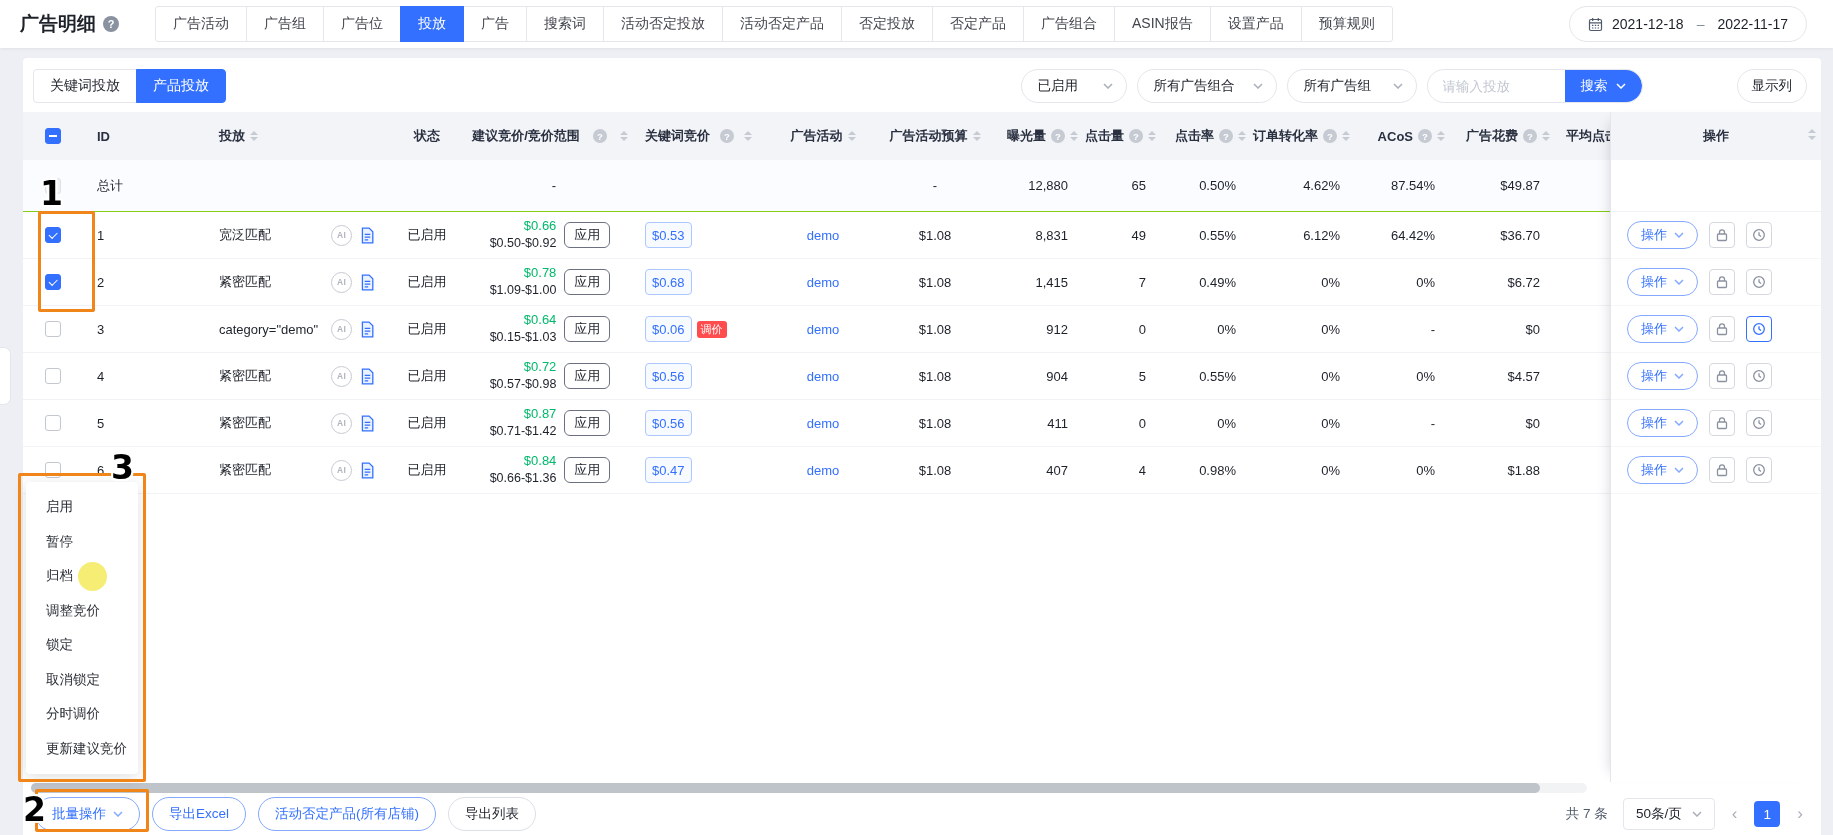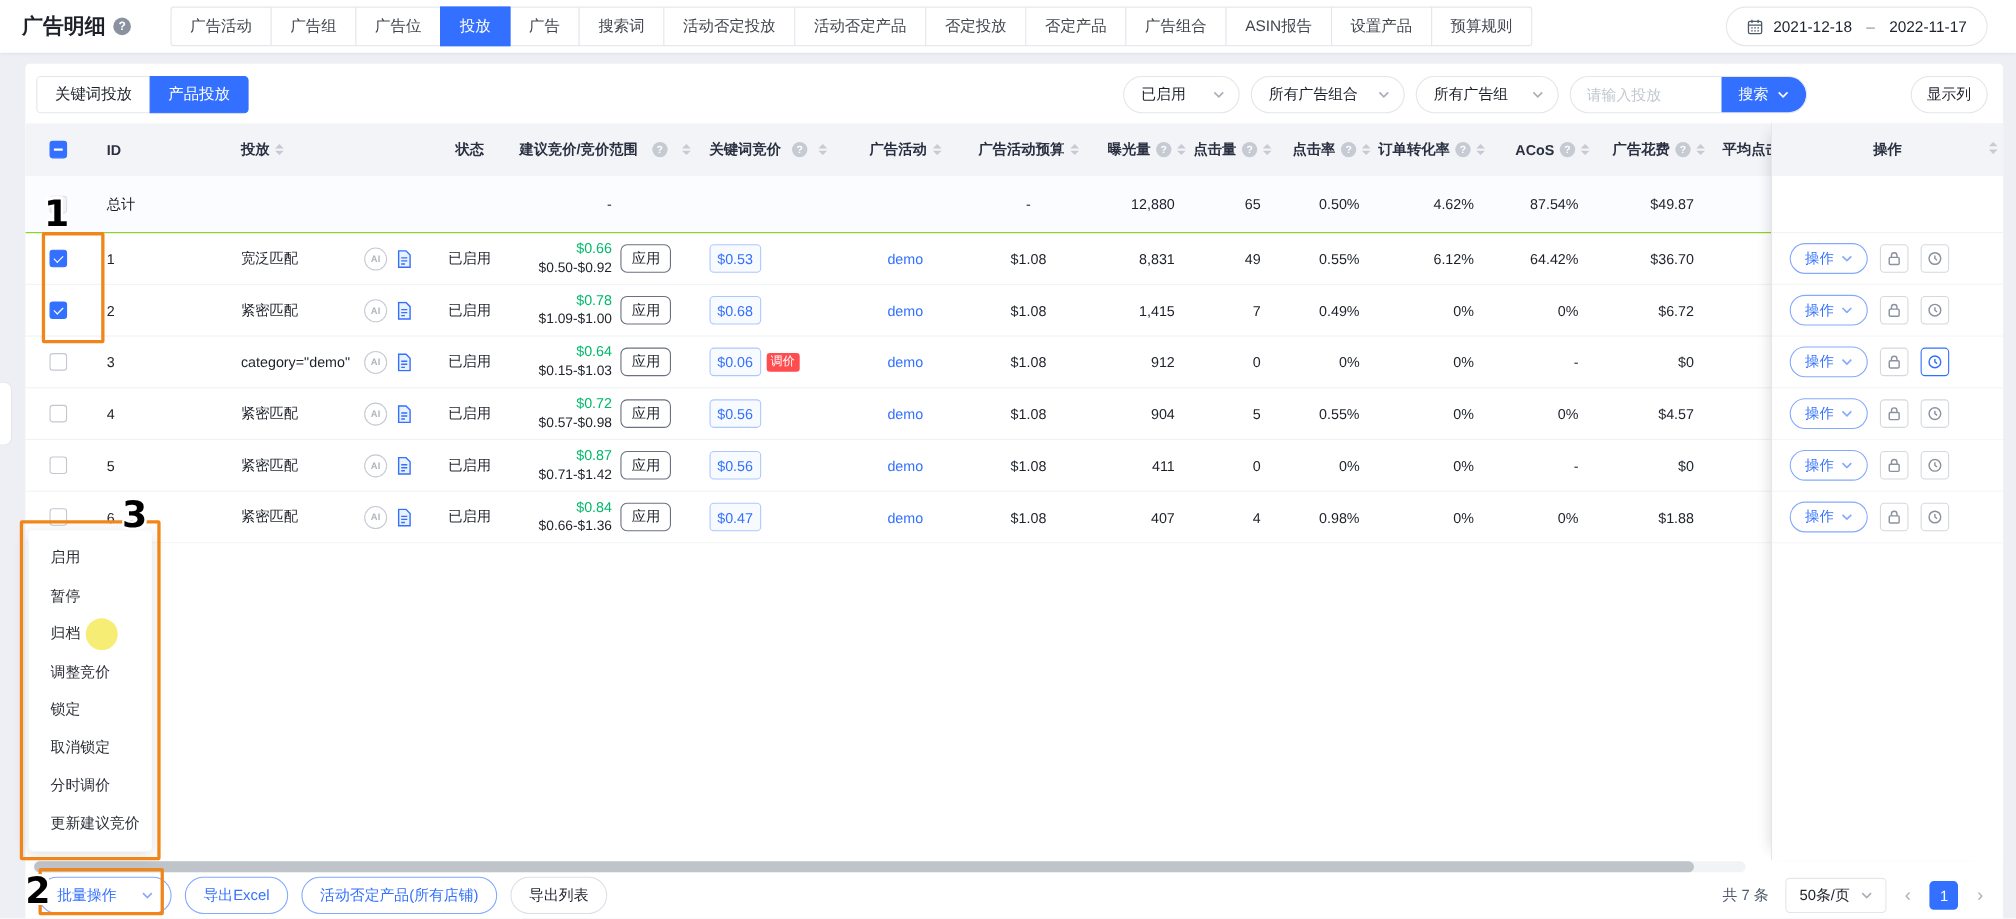--- a/index.html
+++ b/index.html
@@ -83,21 +83,21 @@
   .fspacer{height:52px;border-bottom:1px solid #f0f2f5}
   .arow{height:47px;display:flex;align-items:center;padding-left:16px;gap:11px;border-bottom:1px solid #f5f6f8}
   .oppill{height:28px;border:1px solid #84a9ff;color:#3370ff;background:#fff;border-radius:14px;display:inline-flex;align-items:center;gap:7px;padding:0 13px;font-size:13px;cursor:pointer;font-family:inherit}
   .oppill .chev{color:#84a9ff}
   .ibox{width:26px;height:26px;border:1px solid #d5d8de;border-radius:4px;display:inline-flex;align-items:center;justify-content:center;color:#8a919f;background:#fff;cursor:pointer}
   .ibox.on{border-color:#3370ff;color:#3370ff}
   
   .hscroll{position:absolute;left:8px;top:725px;width:calc(100% - 242px);height:10px;background:#f2f3f5;border-radius:5px}
   .hthumb{position:absolute;left:0;top:0;height:10px;width:97%;background:#bfc3ca;border-radius:5px;cursor:pointer}
   .footer{position:absolute;left:12px;right:16px;top:738px;height:36px;display:flex;align-items:center}
-  .fbtn{height:34px;border-radius:17px;border:1px solid #84a9ff;color:#3370ff;background:#fff;padding:0 16px;display:inline-flex;align-items:center;gap:23px;font-size:13.5px;margin-right:12px;cursor:pointer;font-family:inherit}
+  .fbtn{height:34px;border-radius:17px;border:1px solid #84a9ff;color:#3370ff;background:#fff;padding:0 16px;display:inline-flex;align-items:center;gap:7px;font-size:13.5px;margin-right:12px;cursor:pointer;font-family:inherit}
   .fbtn.gray{border-color:#dcdfe6;color:#1d2129}
   .fright{margin-left:auto;display:flex;align-items:center;gap:15px;font-size:13.5px;color:#4e5969}
   .psize{height:32px;border:1px solid #e5e6eb;border-radius:4px;display:flex;align-items:center;gap:10px;padding:0 12px;color:#1d2129;cursor:pointer}
   .pnav{color:#a9aeb8;font-size:17px;cursor:pointer;padding:0 2px}
   .pcur{width:26px;height:26px;background:#3370ff;color:#fff;border-radius:4px;display:flex;align-items:center;justify-content:center;font-size:13.5px;cursor:pointer}
   
   .cmenu{position:absolute;left:26px;top:482px;width:112px;height:292px;background:#fff;border-radius:4px;box-shadow:0 3px 14px rgba(31,35,41,.14);z-index:20;padding:8px 0;display:flex;flex-direction:column;justify-content:space-between}
   .citem{padding-left:20px;font-size:13.5px;color:#2b2f36;height:34px;display:flex;align-items:center;cursor:pointer}
   
   .handle{position:absolute;left:0;top:347px;width:11px;height:58px;background:#fff;border:1px solid #e5e6eb;border-left:none;border-radius:0 7px 7px 0;z-index:4;cursor:pointer}

